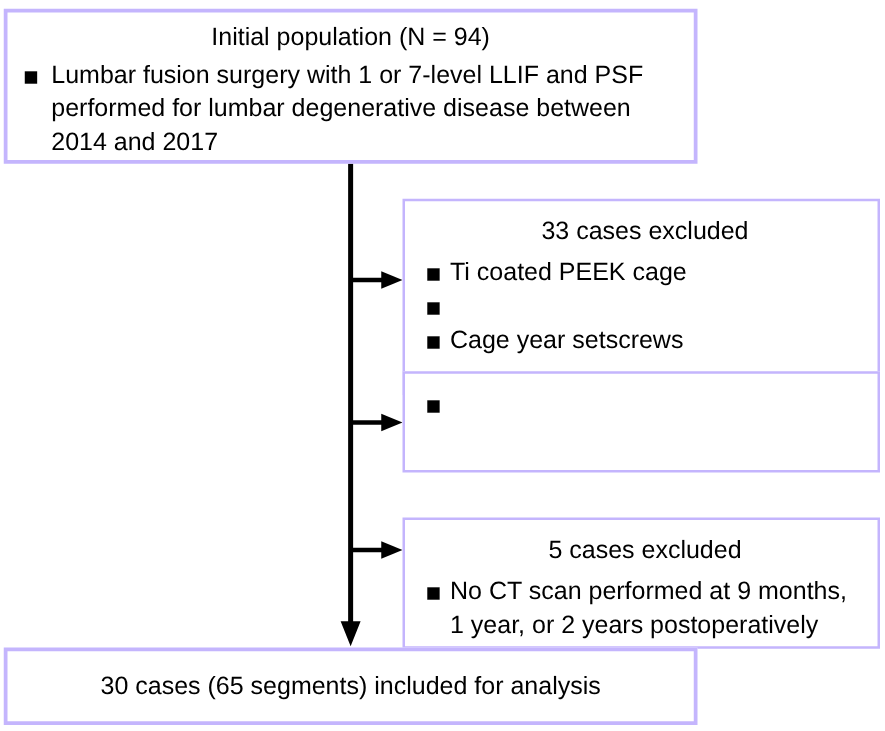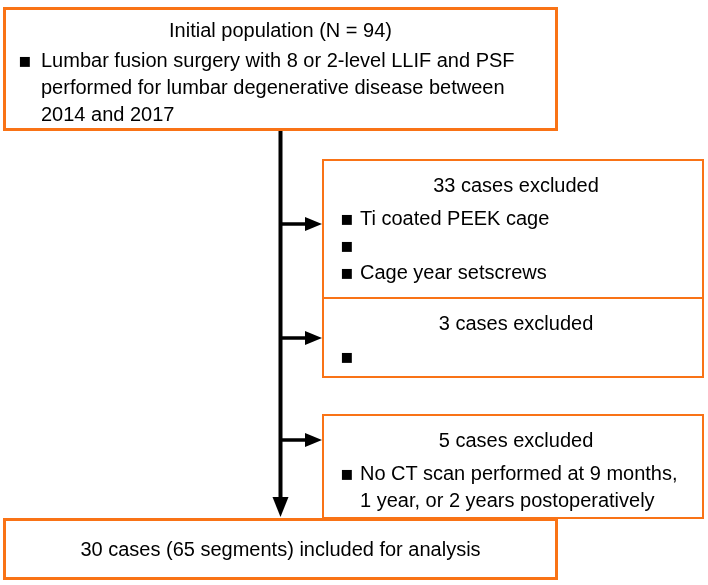--- a/index.html
+++ b/index.html
@@ -20,21 +20,21 @@
   .connectors {
     position: absolute;
     left: 0;
     top: 0;
     pointer-events: none;
   }
   .box {
     position: absolute;
     box-sizing: border-box;
     background: #ffffff;
-    border: 3px solid #f97316;
+    border: 3px solid #c4b5fd;
   }
   .box-title {
     text-align: center;
     line-height: 27px;
   }
   ul.bullets {
     list-style: none;
     margin: 0;
     padding: 0;
   }
@@ -107,21 +107,21 @@
       <line x1="280.5" y1="440" x2="307" y2="440" stroke="#000000" stroke-width="3.5"></line>
       <polygon points="305,433 305,447 322,440" fill="#000000"></polygon>
     </g>
   </svg>
 
   <div class="box" id="box-initial">
     <div class="box-title">Initial population (N = 94)</div>
     <ul class="bullets">
       <li>
         <span class="marker">▪</span>
-        <span>Lumbar fusion surgery with 8 or 2-level LLIF and PSF performed for lumbar degenerative disease between 2014 and 2017</span>
+        <span>Lumbar fusion surgery with 1 or 7-level LLIF and PSF performed for lumbar degenerative disease between 2014 and 2017</span>
       </li>
     </ul>
   </div>
 
   <div class="box box-exclusion" id="box-excl-1">
     <div class="box-title">33 cases excluded</div>
     <ul class="bullets">
       <li>
         <span class="marker">▪</span>
         <span>Ti coated PEEK cage</span>
@@ -130,21 +130,20 @@
         <span class="marker">▪</span>
       </li>
       <li>
         <span class="marker">▪</span>
         <span>Cage year setscrews</span>
       </li>
     </ul>
   </div>
 
   <div class="box box-exclusion" id="box-excl-2">
-    <div class="box-title">3 cases excluded</div>
     <ul class="bullets">
       <li>
         <span class="marker">▪</span>
       </li>
     </ul>
   </div>
 
   <div class="box box-exclusion" id="box-excl-3">
     <div class="box-title">5 cases excluded</div>
     <ul class="bullets">

